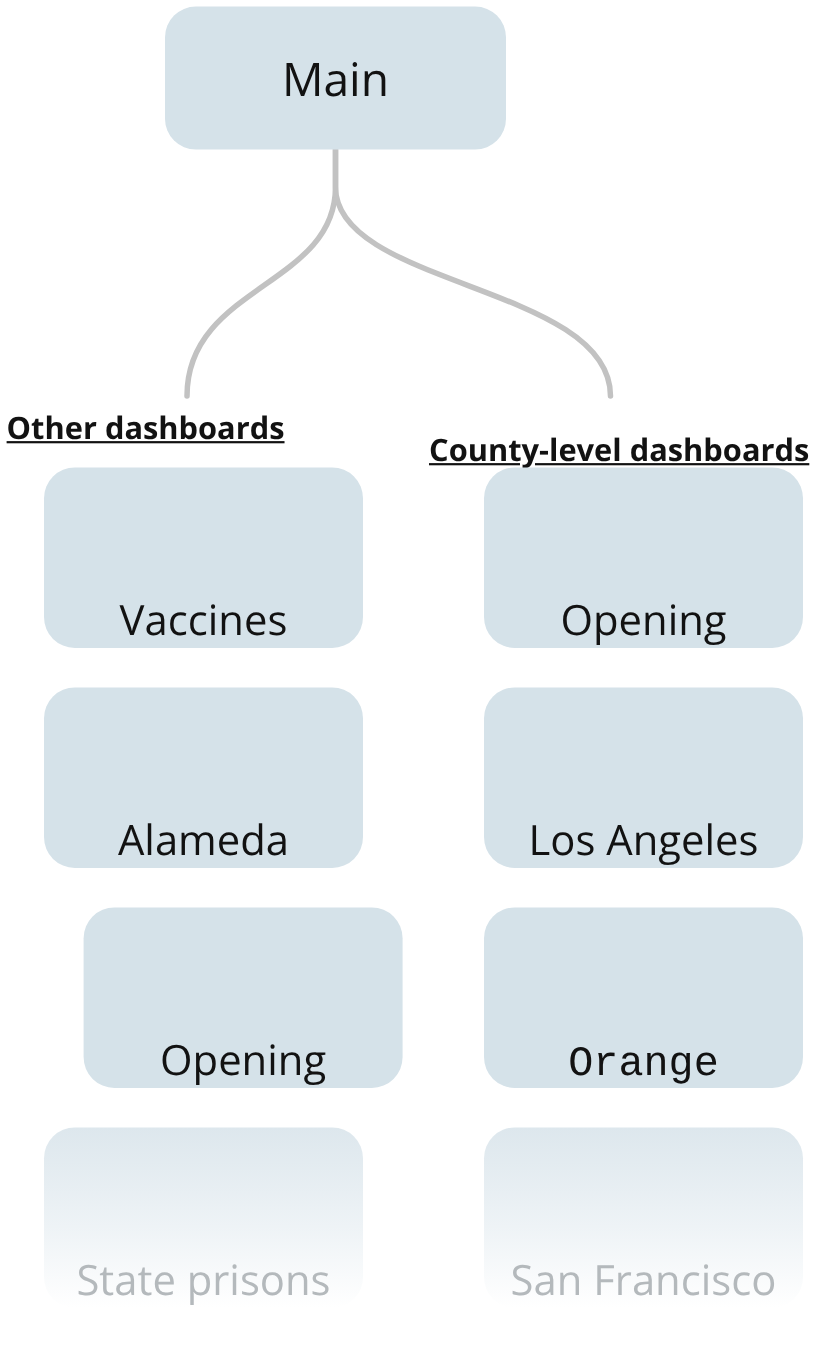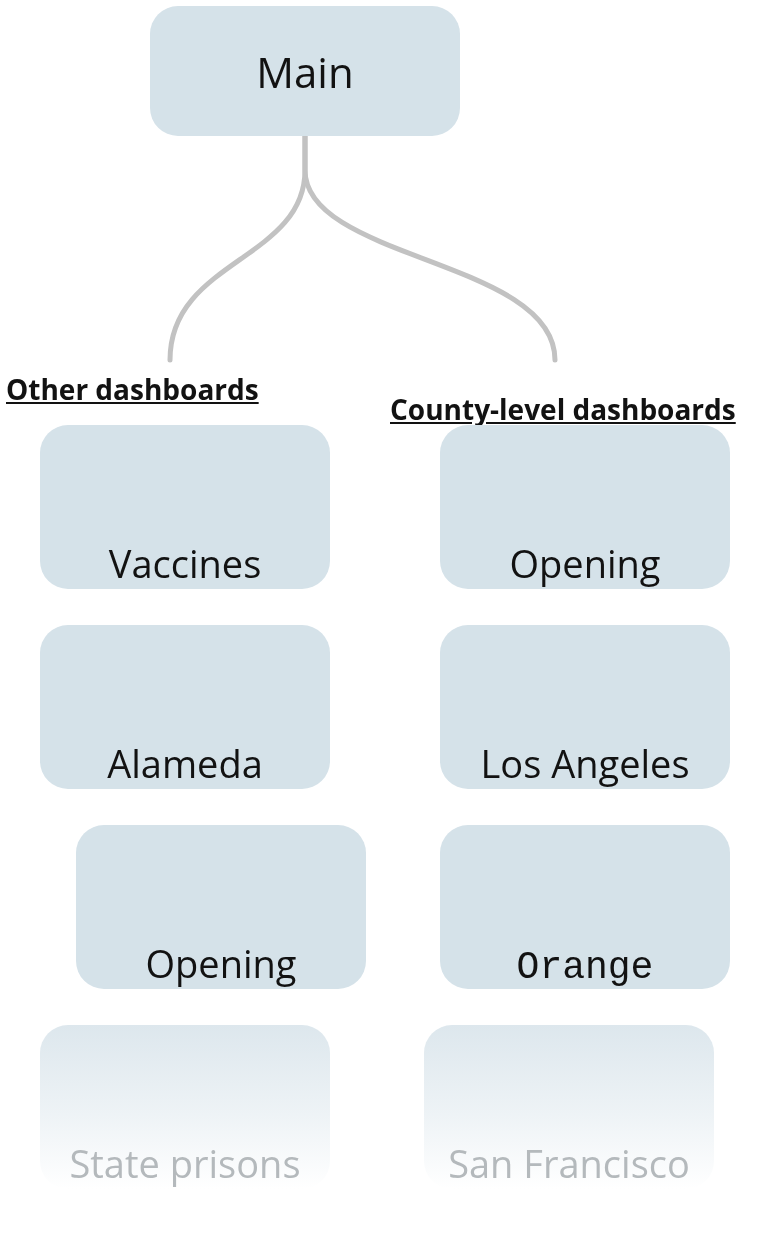--- a/index.html
+++ b/index.html
@@ -92,15 +92,15 @@
 
 <div class="node child" style="left:440px; top:425px;">
   <span>Opening</span>
 </div>
 <div class="node child" style="left:440px; top:625px;">
   <span>Los Angeles</span>
 </div>
 <div class="node child" style="left:440px; top:825px;font-family:Liberation Mono, monospace;">
   <span>Orange</span>
 </div>
-<div class="node child fade" style="left:424px; top:1025px;">
+<div class="node child fade" style="left:440px; top:1025px;">
   <span>San Francisco</span>
 </div>
 
 </body></html>

